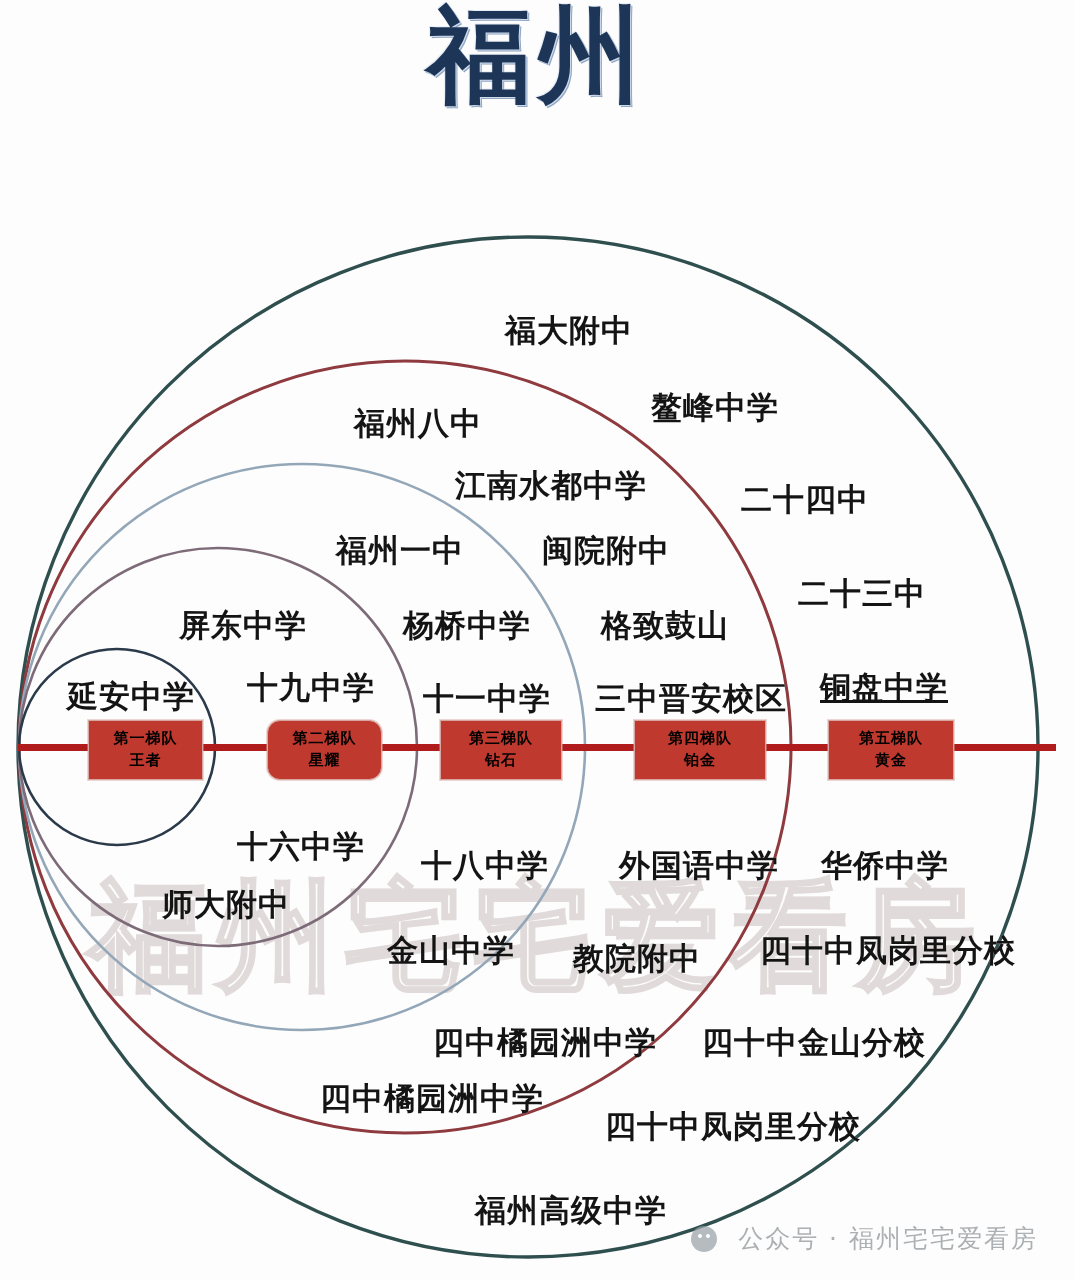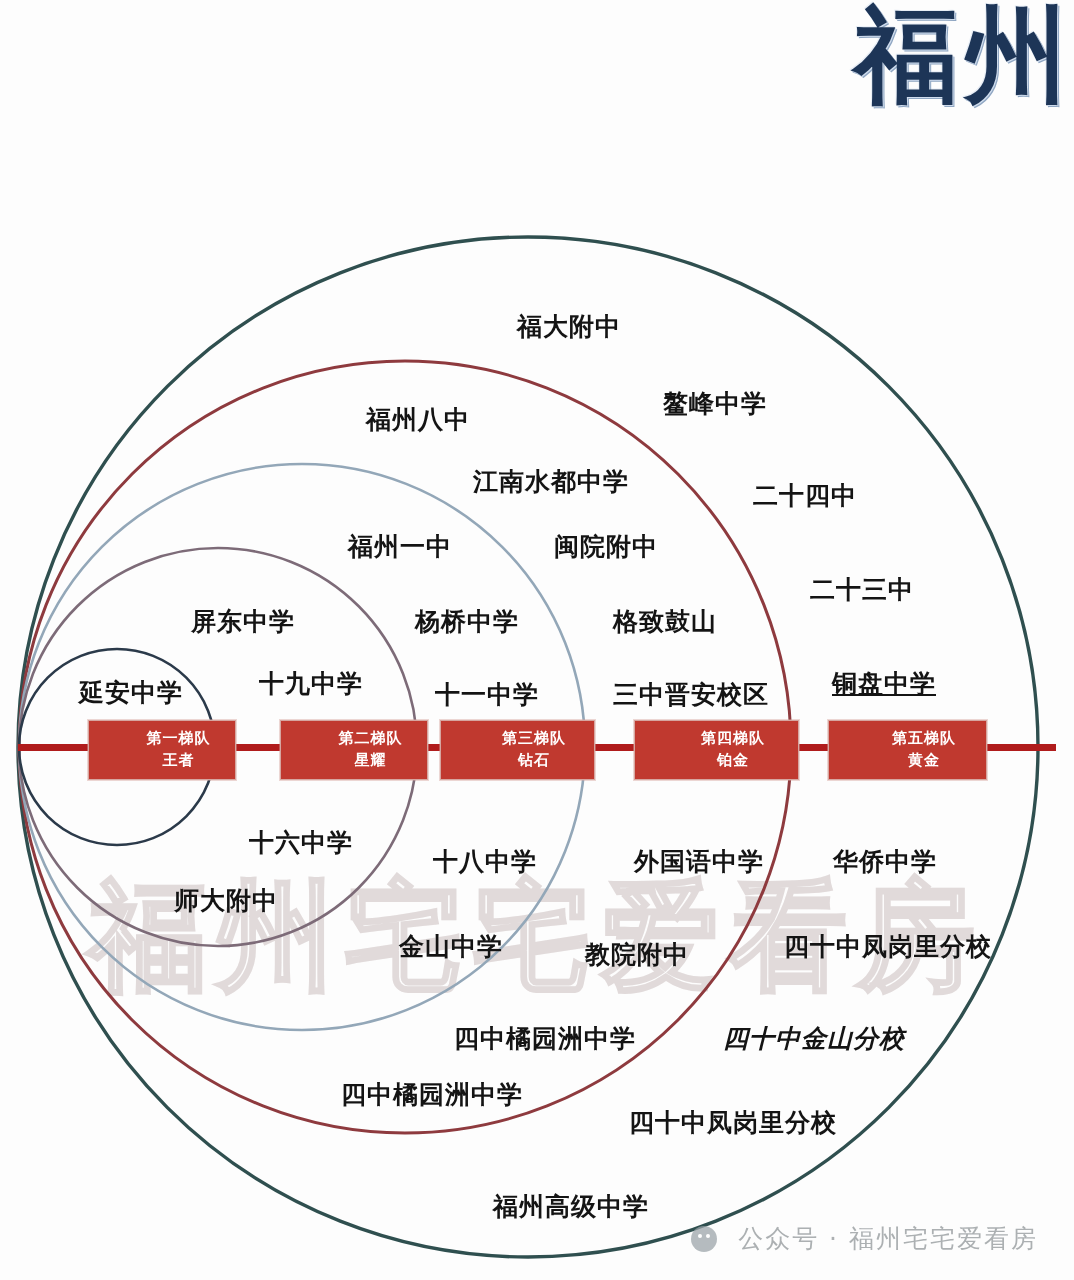--- a/index.html
+++ b/index.html
@@ -17,21 +17,21 @@
     background: #fdfdfd;
     overflow: hidden;
   }
 
   
   #title-block {
     position: absolute;
     left: 0;
     top: 0;
     width: 1074px;
-    text-align: right;
+    text-align: center;
     z-index: 6;
   }
   .title-line {
     font-family: "DejaVu Serif", "Liberation Serif", serif;
     font-weight: bold;
     color: #1d3557;
     letter-spacing: 6px;
     line-height: 1.02;
     text-shadow:
       1px 1px 0 #cfdced,
@@ -87,43 +87,42 @@
   }
 
   
   .tier-box {
     position: absolute;
     top: 720px;
     height: 58px;
     background: #c0392f;
     border: 1px solid #d6a6a0;
     box-shadow: 0 0 0 1px rgba(214,166,160,0.45);
-    color: #ffffff;
+    color: #000000;
     display: flex;
     flex-direction: column;
     align-items: center;
     justify-content: center;
     z-index: 4;
     font-family: "DejaVu Sans", "Liberation Sans", sans-serif;
     font-size: 15px;
     font-weight: bold;
     letter-spacing: 1px;
     line-height: 1.45;
-    padding-left: 33px;
   }
   .tier-box span { display: block; }
 
   
   .school {
     position: absolute;
     z-index: 5;
     color: #141414;
     font-family: "DejaVu Sans", "Liberation Sans", sans-serif;
     font-weight: bold;
-    font-size: 25px;
+    font-size: 31px;
     letter-spacing: 1px;
     white-space: nowrap;
     transform: translateX(-50%);
     text-shadow: 0 0 1px rgba(255,255,255,0.6);
   }
 
   
   #footer-credit {
     position: absolute;
     right: 36px;
@@ -183,21 +182,21 @@
       </g>
   </svg>
 
   <div id="tier-line"></div>
 
   <div id="tier-boxes">
       <div class="tier-box" style="left: 88px; width: 113px;">
         <span>第一梯队</span>
         <span>王者</span>
       </div>
-      <div class="tier-box" style="left: 280px; width: 113px;">
+      <div class="tier-box" style="left: 267px; width: 113px; border-radius: 13px;">
         <span>第二梯队</span>
         <span>星耀</span>
       </div>
       <div class="tier-box" style="left: 440px; width: 120px;">
         <span>第三梯队</span>
         <span>钻石</span>
       </div>
       <div class="tier-box" style="left: 634px; width: 130px;">
         <span>第四梯队</span>
         <span>铂金</span>
@@ -227,21 +226,21 @@
       <div class="school" style="left: 884px; top: 667px; text-decoration: underline;">铜盘中学</div>
       <div class="school" style="left: 301px; top: 826px;">十六中学</div>
       <div class="school" style="left: 485px; top: 845px;">十八中学</div>
       <div class="school" style="left: 699px; top: 845px;">外国语中学</div>
       <div class="school" style="left: 885px; top: 845px;">华侨中学</div>
       <div class="school" style="left: 226px; top: 884px;">师大附中</div>
       <div class="school" style="left: 451px; top: 930px;">金山中学</div>
       <div class="school" style="left: 637px; top: 938px;">教院附中</div>
       <div class="school" style="left: 888px; top: 930px;">四十中凤岗里分校</div>
       <div class="school" style="left: 545px; top: 1022px;">四中橘园洲中学</div>
-      <div class="school" style="left: 814px; top: 1022px; font-style: italic;">四十中金山分校</div>
+      <div class="school" style="left: 814px; top: 1022px;">四十中金山分校</div>
       <div class="school" style="left: 432px; top: 1078px;">四中橘园洲中学</div>
       <div class="school" style="left: 733px; top: 1106px;">四十中凤岗里分校</div>
       <div class="school" style="left: 571px; top: 1190px;">福州高级中学</div>
     </div>
 
   <div id="footer-credit">
     <span class="wechat-icon"></span>
     <span class="credit-text">公众号 · 福州宅宅爱看房</span>
   </div>
 

